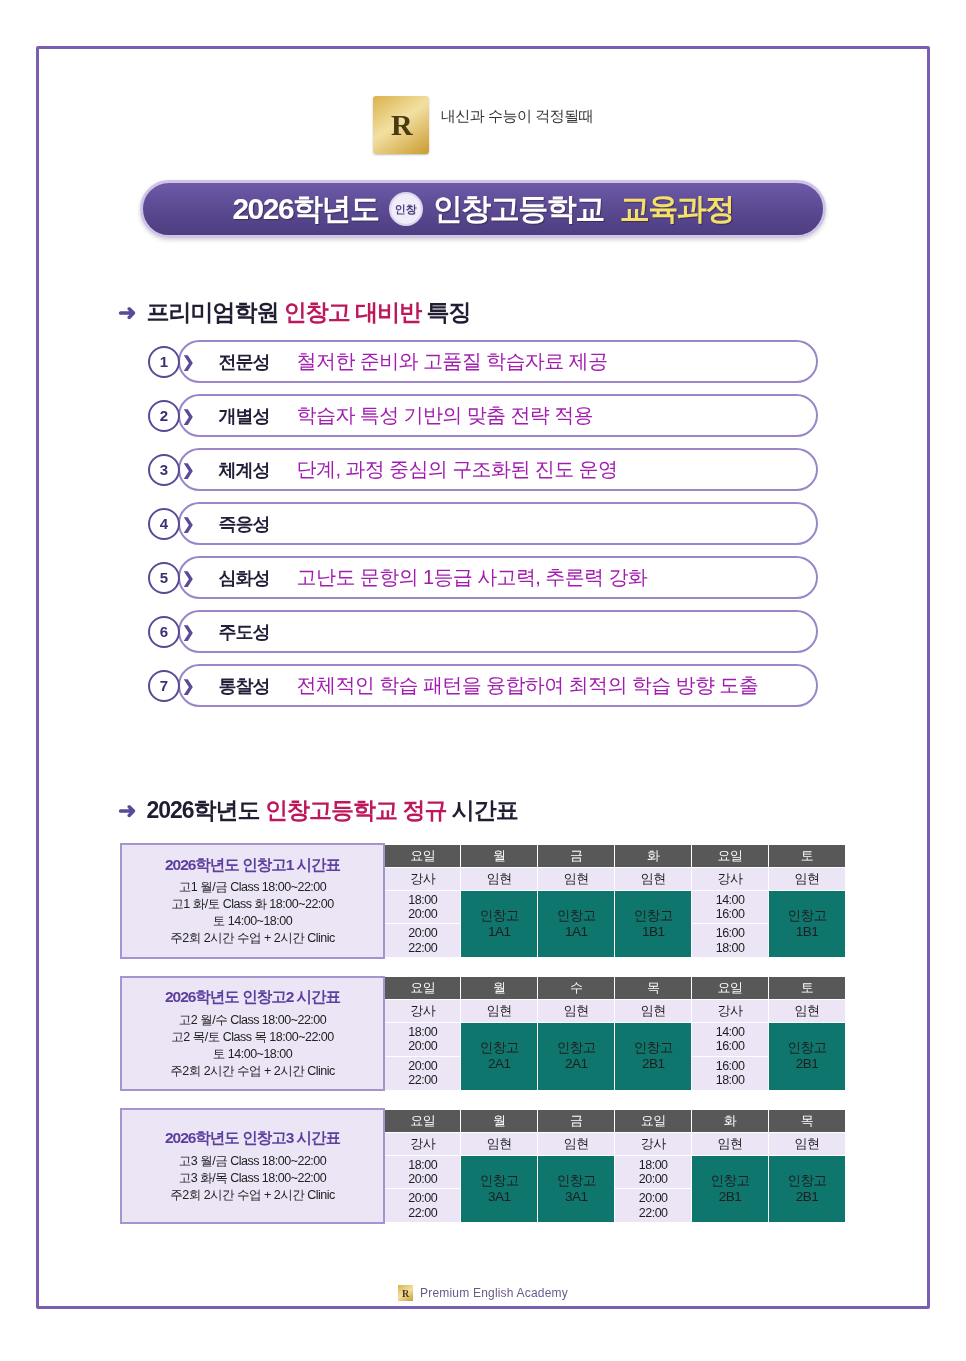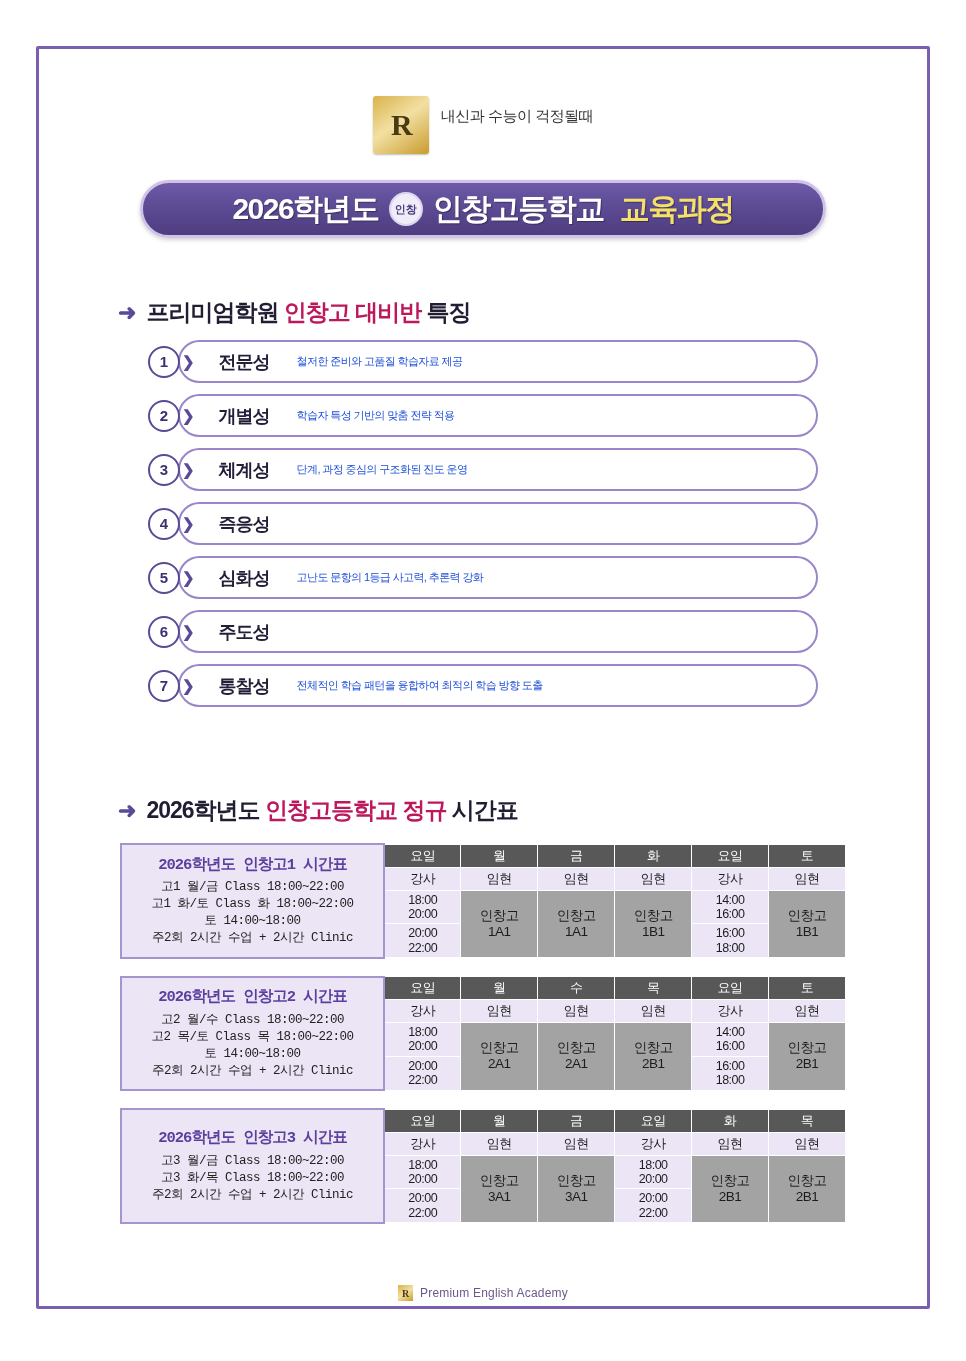--- a/index.html
+++ b/index.html
@@ -129,21 +129,21 @@
   }
   .feat-key {
     position: relative; z-index: 3;
     margin-left: 24px;
     width: 78px;
     font-size: 18px; font-weight: bold; color: #241f38;
     letter-spacing: -1px;
   }
   .feat-desc {
     position: relative; z-index: 3;
-    font-size: 11px; color: #1d4ed8; letter-spacing: -0.6px;
+    font-size: 20px; color: #a21caf; letter-spacing: -0.6px;
   }
   
   .tt-wrap {
     position: absolute;
     left: 120px; right: 120px; top: 843px;
   }
   table.tt {
     width: 100%;
     border-collapse: collapse;
     margin-bottom: 17px;
@@ -158,40 +158,39 @@
     letter-spacing: -0.5px;
     padding: 2px 1px;
   }
   .tt .info {
     background: #ece5f6;
     border: 2px solid #a594cd;
     width: 263px;
     padding: 6px 0;
     line-height: 1.35;
     text-align: center;
-    font-family: Liberation Mono, monospace;
   }
   .tt .info .info-title {
     color: #5b3f9e; font-weight: bold; font-size: 15.5px;
     letter-spacing: -1px; margin-bottom: 4px;
   }
   .tt .info .info-line { font-size: 12.5px; color: #222; }
   .tt .hdr {
     background: #585858; color: #fff; font-size: 13px;
     height: 20px; font-weight: normal;
   }
   .tt .sub {
     background: #ece5f6; height: 21px;
   }
   .tt .time {
     background: #ece5f6; font-size: 12.5px; line-height: 1.15;
     width: 62px;
   }
   .tt .cell {
-    background: #a3a3a3; font-size: 13.5px; line-height: 1.2;
+    background: #0f766e; font-size: 13.5px; line-height: 1.2;
   }
   
   .footer {
     position: absolute;
     left: 0; right: 0; bottom: 60px;
     display: flex; align-items: center; justify-content: center; gap: 7px;
   }
   .footer-mark {
     width: 15px; height: 16px;
     background: linear-gradient(145deg,#d9b24c,#f2e0a2,#c99b2e);

